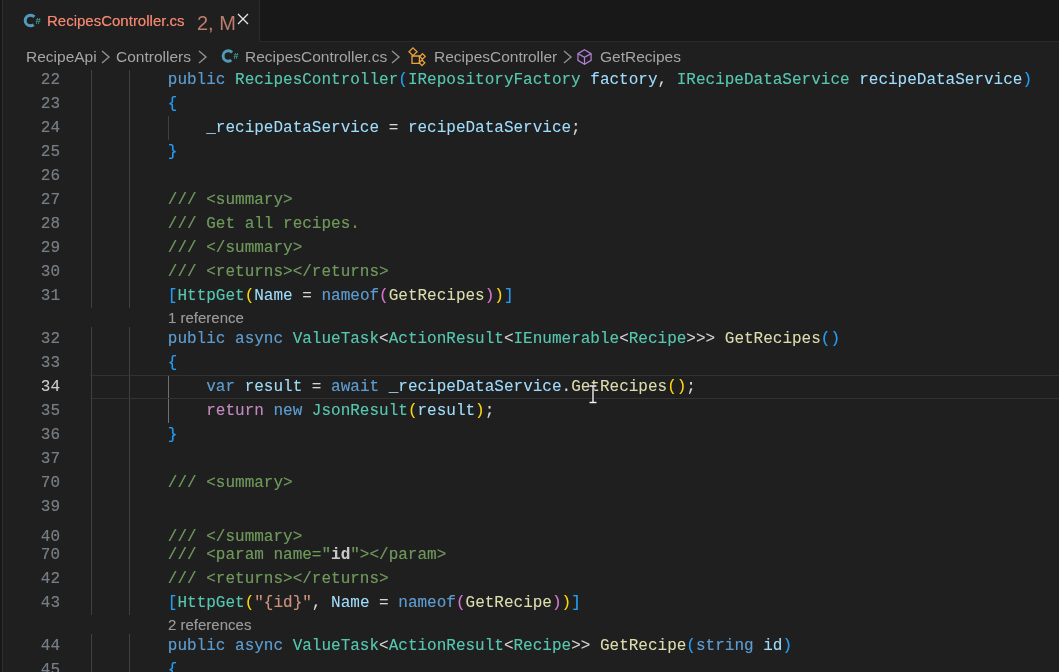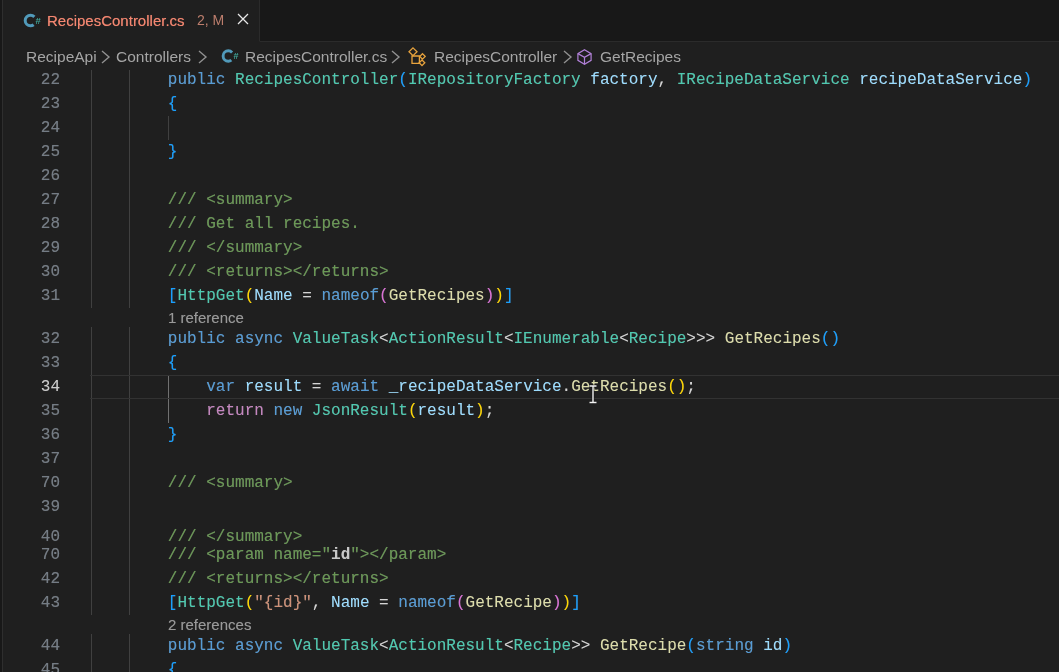--- a/index.html
+++ b/index.html
@@ -4,21 +4,21 @@
 <style>
 * { margin:0; padding:0; box-sizing:border-box; }
 html,body { width:1059px; height:672px; background:#1f1f1f; overflow:hidden; }
 body { position:relative; font-family:"Liberation Sans", sans-serif; }
 
 
 .tabbar { position:absolute; left:0; top:0; width:1059px; height:42px; background:#181818; border-bottom:1px solid #2b2b2b; }
 .tab { position:absolute; left:3px; top:0; width:257px; height:42px; background:#1f1f1f; border-right:1px solid #2b2b2b; border-bottom:1px solid #1f1f1f; }
 .tab .csicon { position:absolute; left:20px; top:11px; }
 .tab .fname { position:absolute; left:44px; top:12px; font-size:15px; color:#f48771; text-shadow:0 0 0.7px rgba(244,135,113,0.6); }
-.tab .badge { position:absolute; left:194px; top:12px; font-size:14px; color:#bd7e6d; }
+.tab .badge { position:absolute; left:194px; top:12px; font-size:20px; color:#bd7e6d; }
 .tab .close { position:absolute; left:231px; top:12px; width:18px; height:18px; color:#e8e8e8; font-size:15px; line-height:18px; text-align:center; }
 
 
 .crumbs { position:absolute; left:0; top:43px; width:1059px; height:27px; background:#1f1f1f; font-size:15.5px; color:#a5a5a5; }
 .crumbs span { position:absolute; top:50%; transform:translateY(-50%); white-space:nowrap; }
 .crumbs svg { display:block; }
 
 
 .editor { position:absolute; left:0; top:70px; width:1059px; height:602px; background:#1f1f1f; font-family:"Liberation Mono", monospace; font-size:16px; text-shadow:0 0 0.7px rgba(255,255,255,0.25); }
 .row { position:absolute; left:0; width:1059px; height:24px; line-height:24px; white-space:pre; }
@@ -46,21 +46,21 @@
 .numhl { color:#cccccc !important; }
 
 .leftedge { position:absolute; left:0; top:0; width:3px; height:672px; background:#181818; border-right:1px solid #2e2e2e; }
 </style>
 </head>
 <body>
 
 <div class="editor" id="editor">
     <div class="row" style="top:-2px"><span class="num">22</span><span class="code"><span>        </span><span class="k">public</span> <span class="t">RecipesController</span><span class="b3">(</span><span class="t">IRepositoryFactory</span> <span class="v sq">factory</span><span class="p">,</span> <span class="t">IRecipeDataService</span> <span class="v">recipeDataService</span><span class="b3">)</span></span></div>
     <div class="row" style="top:22px"><span class="num">23</span><span class="code"><span>        </span><span class="b3">{</span></span></div>
-    <div class="row" style="top:46px"><span class="num">24</span></div>
+    <div class="row" style="top:46px"><span class="num">24</span><span class="code"><span>            </span><span class="v">_recipeDataService</span> <span class="p">=</span> <span class="v">recipeDataService</span><span class="p">;</span></span></div>
     <div class="row" style="top:70px"><span class="num">25</span><span class="code"><span>        </span><span class="b3">}</span></span></div>
     <div class="row" style="top:94px"><span class="num">26</span><span class="code"></span></div>
     <div class="row" style="top:118px"><span class="num">27</span><span class="code"><span>        </span><span class="g">/// &lt;summary&gt;</span></span></div>
     <div class="row" style="top:142px"><span class="num">28</span><span class="code"><span>        </span><span class="g">/// Get all recipes.</span></span></div>
     <div class="row" style="top:166px"><span class="num">29</span><span class="code"><span>        </span><span class="g">/// &lt;/summary&gt;</span></span></div>
     <div class="row" style="top:190px"><span class="num">30</span><span class="code"><span>        </span><span class="g">/// &lt;returns&gt;&lt;/returns&gt;</span></span></div>
     <div class="row" style="top:214px"><span class="num">31</span><span class="code"><span>        </span><span class="b3">[</span><span class="t">HttpGet</span><span class="b1">(</span><span class="v">Name</span> <span class="p">=</span> <span class="k">nameof</span><span class="b2">(</span><span class="m">GetRecipes</span><span class="b2">)</span><span class="b1">)</span><span class="b3">]</span></span></div>
     <div class="lens" style="top:238px">1 reference</div>
     <div class="row" style="top:257px"><span class="num">32</span><span class="code"><span>        </span><span class="k">public</span> <span class="k">async</span> <span class="t">ValueTask</span><span class="p">&lt;</span><span class="t">ActionResult</span><span class="p">&lt;</span><span class="t">IEnumerable</span><span class="p">&lt;</span><span class="t">Recipe</span><span class="p">&gt;&gt;&gt;</span> <span class="m">GetRecipes</span><span class="b3">()</span></span></div>
     <div class="row" style="top:281px"><span class="num">33</span><span class="code"><span>        </span><span class="b3">{</span></span></div>

